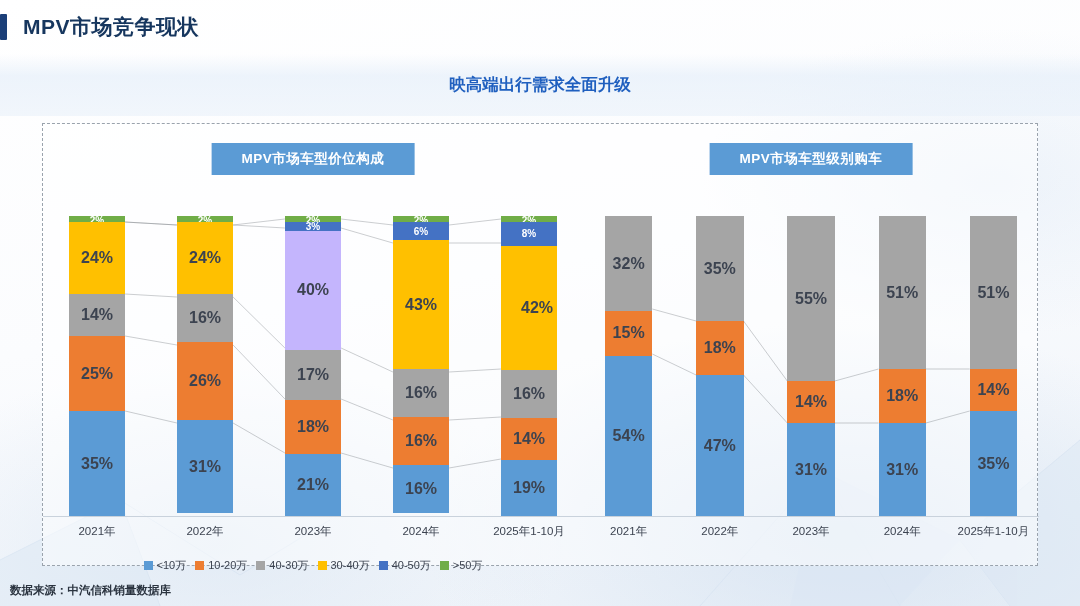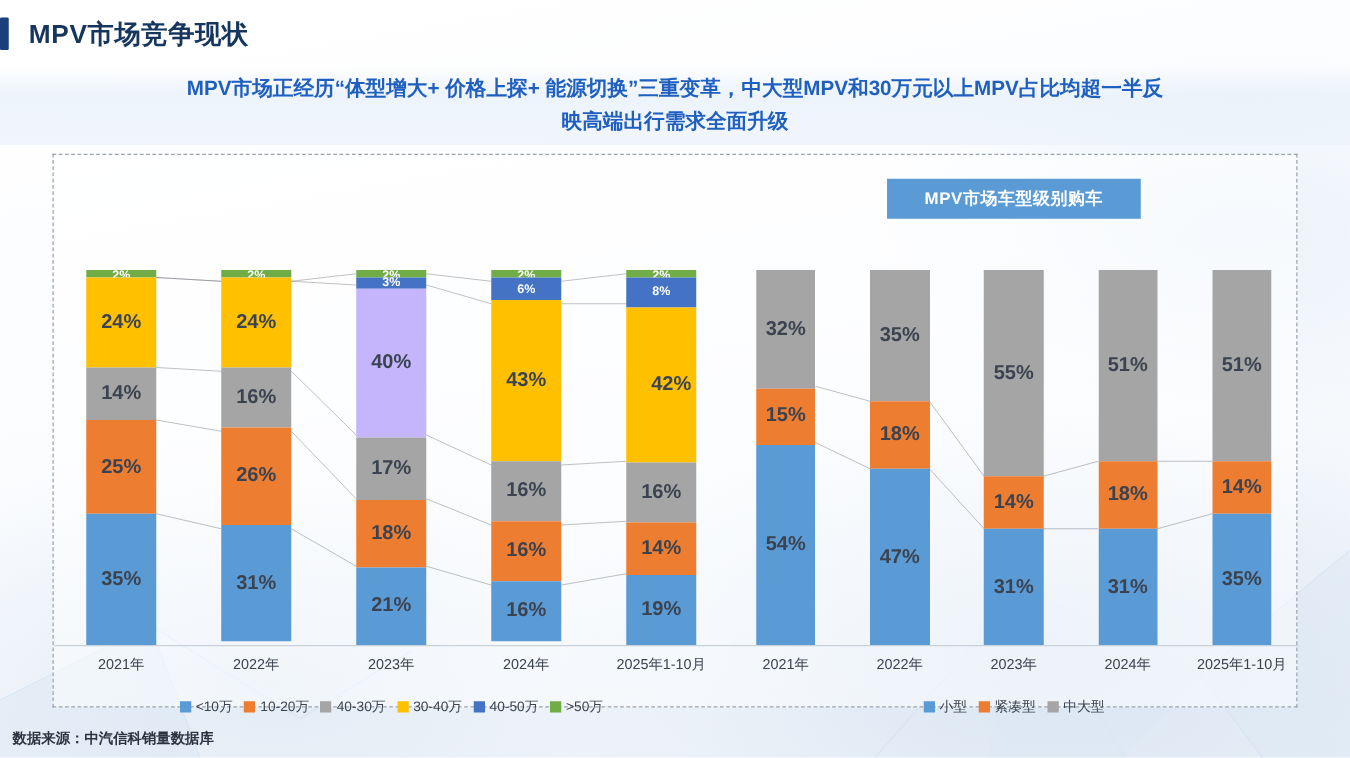--- a/index.html
+++ b/index.html
@@ -86,27 +86,27 @@
     <polygon points="0,560 120,500 160,606 0,606"></polygon>
   </g>
 </svg>
 
 <div id="header">
   <div id="accent-bar"></div>
   <div id="page-title">MPV市场竞争现状</div>
 </div>
 
 <div id="subtitle-band">
-  <div class="subtitle-line">MPV市场正经历“体型增大+ 价格上探+ 能源切换”三重变革，中大型MPV和30万元以上MPV占比均超一半反</div>
   <div class="subtitle-line">映高端出行需求全面升级</div>
 </div>
 
 <div id="chart-card">
 
   <div class="panel" id="panel-left">
+    <div class="chart-title-pill">MPV市场车型价位构成</div>
     <div class="plot" id="plot-0" style="top:92px; height:300px;">
       <div class="bars" id="bars-0">
           <div class="bar-slot">
             <div class="bar">
               <div class="seg" style="background: rgb(112, 173, 71); height: 2%;">
                 <span class="seg-label tiny" style="color: rgb(255, 255, 255); position: absolute; top: -1px;">2%</span>
               </div>
               <div class="seg" style="background: rgb(68, 114, 196); height: 0%;"></div>
               <div class="seg" style="background: rgb(255, 192, 0); height: 24%;">
                 <span class="seg-label" style="color: rgb(60, 67, 80);">24%</span>
@@ -350,31 +350,17 @@
         </svg>
     </div>
     <div class="axis-line" style="top:392px;"></div>
     <div class="xlabels" id="xlabels-1" style="top:400px;">
         <div class="xlabel">2021年</div>
         <div class="xlabel">2022年</div>
         <div class="xlabel">2023年</div>
         <div class="xlabel">2024年</div>
         <div class="xlabel">2025年1-10月</div>
       </div>
-    <div class="legend" id="legend-1" style="top:424px;">
-        <div class="legend-item">
-          <span class="legend-swatch" style="background: rgb(91, 155, 213);"></span>
-          <span class="legend-label">小型</span>
-        </div>
-        <div class="legend-item">
-          <span class="legend-swatch" style="background: rgb(237, 125, 49);"></span>
-          <span class="legend-label">紧凑型</span>
-        </div>
-        <div class="legend-item">
-          <span class="legend-swatch" style="background: rgb(165, 165, 165);"></span>
-          <span class="legend-label">中大型</span>
-        </div>
-      </div>
   </div>
 
 </div>
 
 <div id="footer-note">数据来源：中汽信科销量数据库</div>
 
 </body></html>

